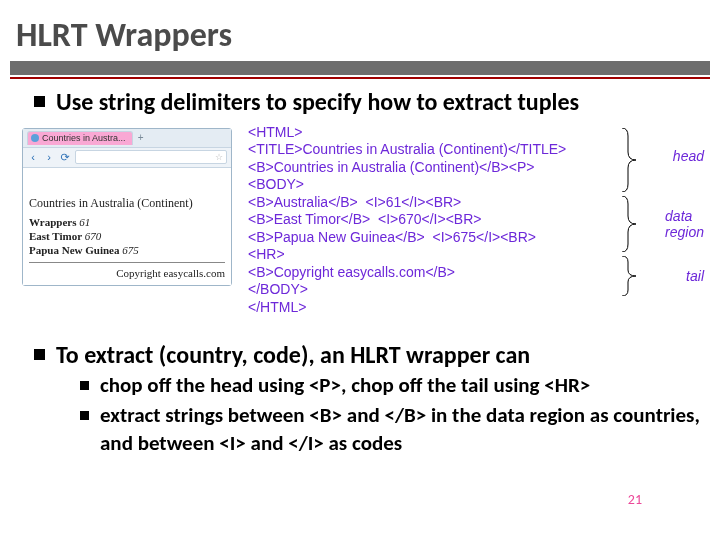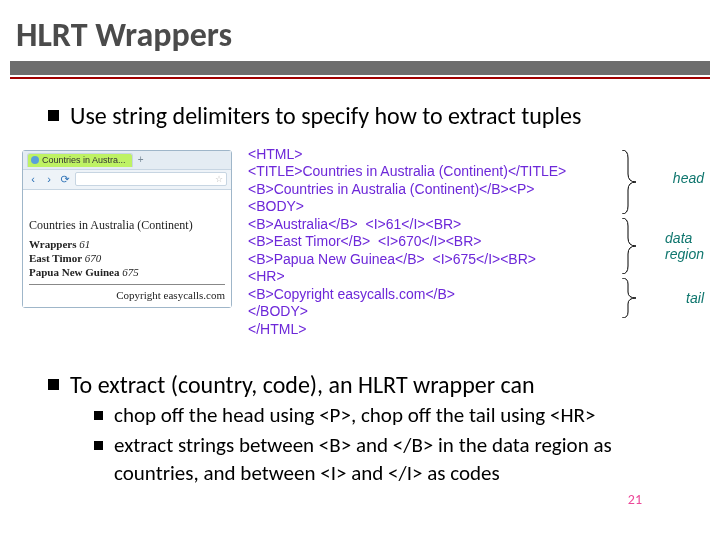--- a/index.html
+++ b/index.html
@@ -39,22 +39,23 @@
     background: #a00000;
     width: 700px;
     margin-left: 10px;
     margin-top: 2px;
   }
   .body {
     padding: 8px 18px 0 34px;
   }
   ul.top {
     list-style: none;
-    margin: 14px;
+    margin: 0;
     padding: 0;
+    font-weight: bold;
   }
   ul.top > li {
     position: relative;
     padding-left: 22px;
     font-size: 24px;
     line-height: 1.28;
     margin-bottom: 6px;
   }
   ul.top > li::before {
     content: "";
@@ -112,21 +113,21 @@
     align-items: center;
     gap: 3px;
     padding: 2px 4px;
     background: #e4ecf3;
     border-bottom: 1px solid #c7d5e2;
   }
   .tab {
     display: flex;
     align-items: center;
     gap: 3px;
-    background: #bef264;
+    background: #f9a8d4;
     border: 1px solid #c7d5e2;
     border-bottom: none;
     border-radius: 3px 3px 0 0;
     padding: 1px 6px 2px 3px;
     font-size: 9px;
     color: #333;
     max-width: 140px;
     overflow: hidden;
     white-space: nowrap;
   }
@@ -228,21 +229,21 @@
     width: 16px;
     color: #000;
   }
   .brace svg { display: block; }
   .brace-label {
     position: absolute;
     right: -2px;
     font-family: Arial, sans-serif;
     font-size: 14px;
     font-style: italic;
-    color: #0f766e;
+    color: #6d28d9;
     text-align: left;
   }
 
   .pagenum {
     position: absolute;
     right: 78px;
     bottom: 12px;
     font-size: 14px;
     color: #ec4899;
   }

